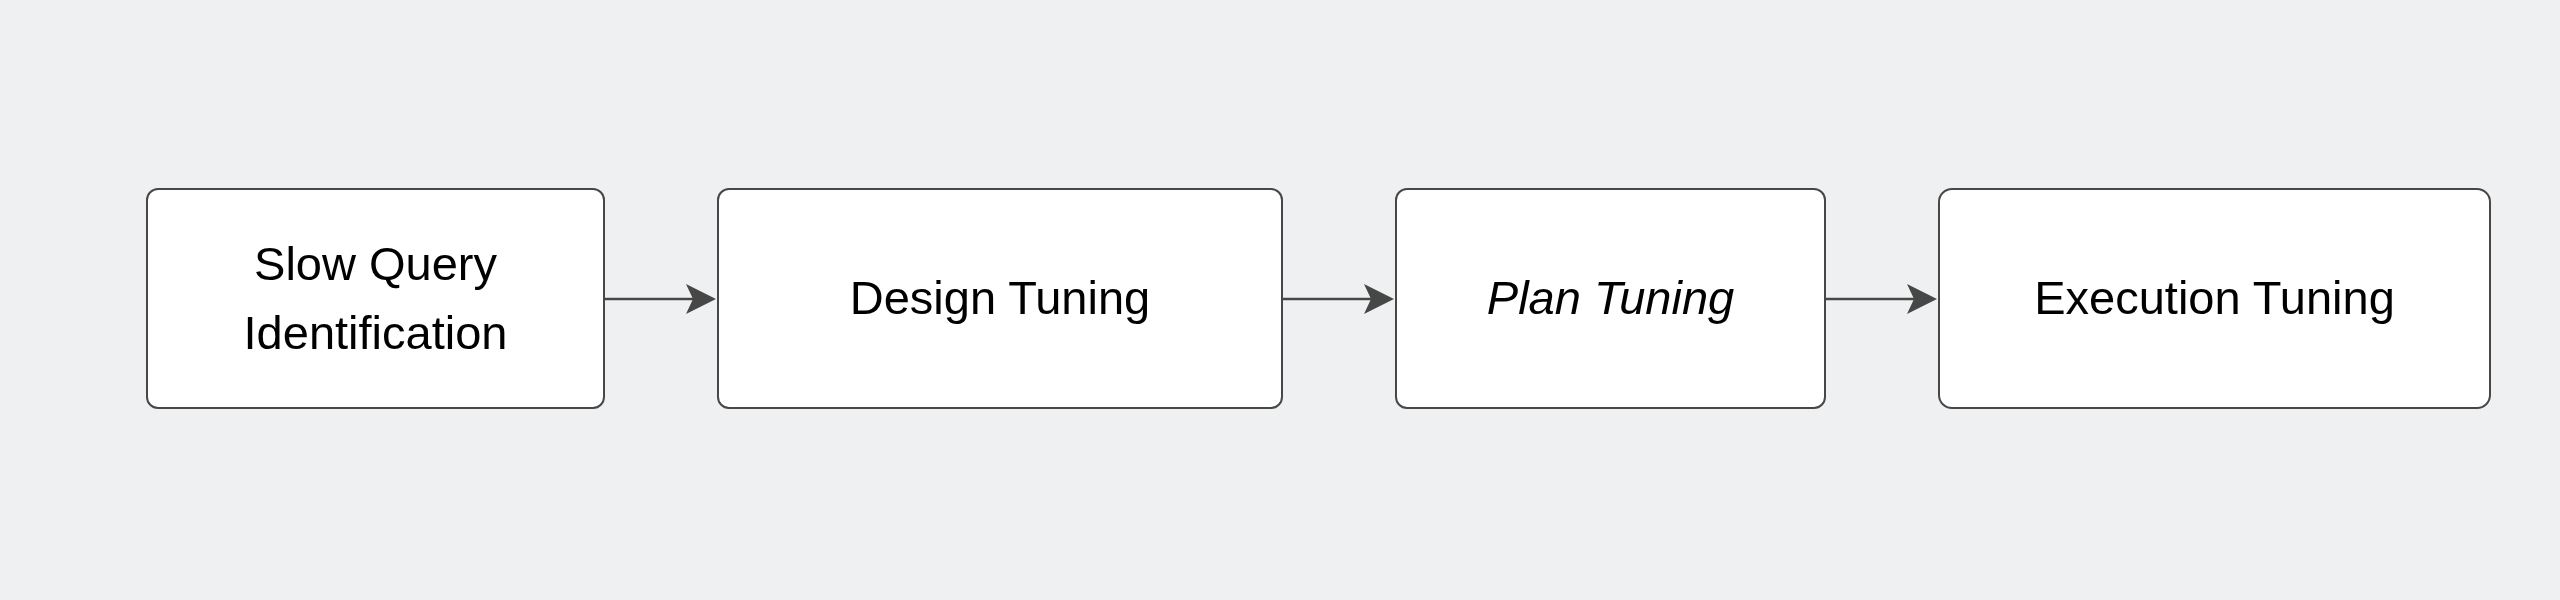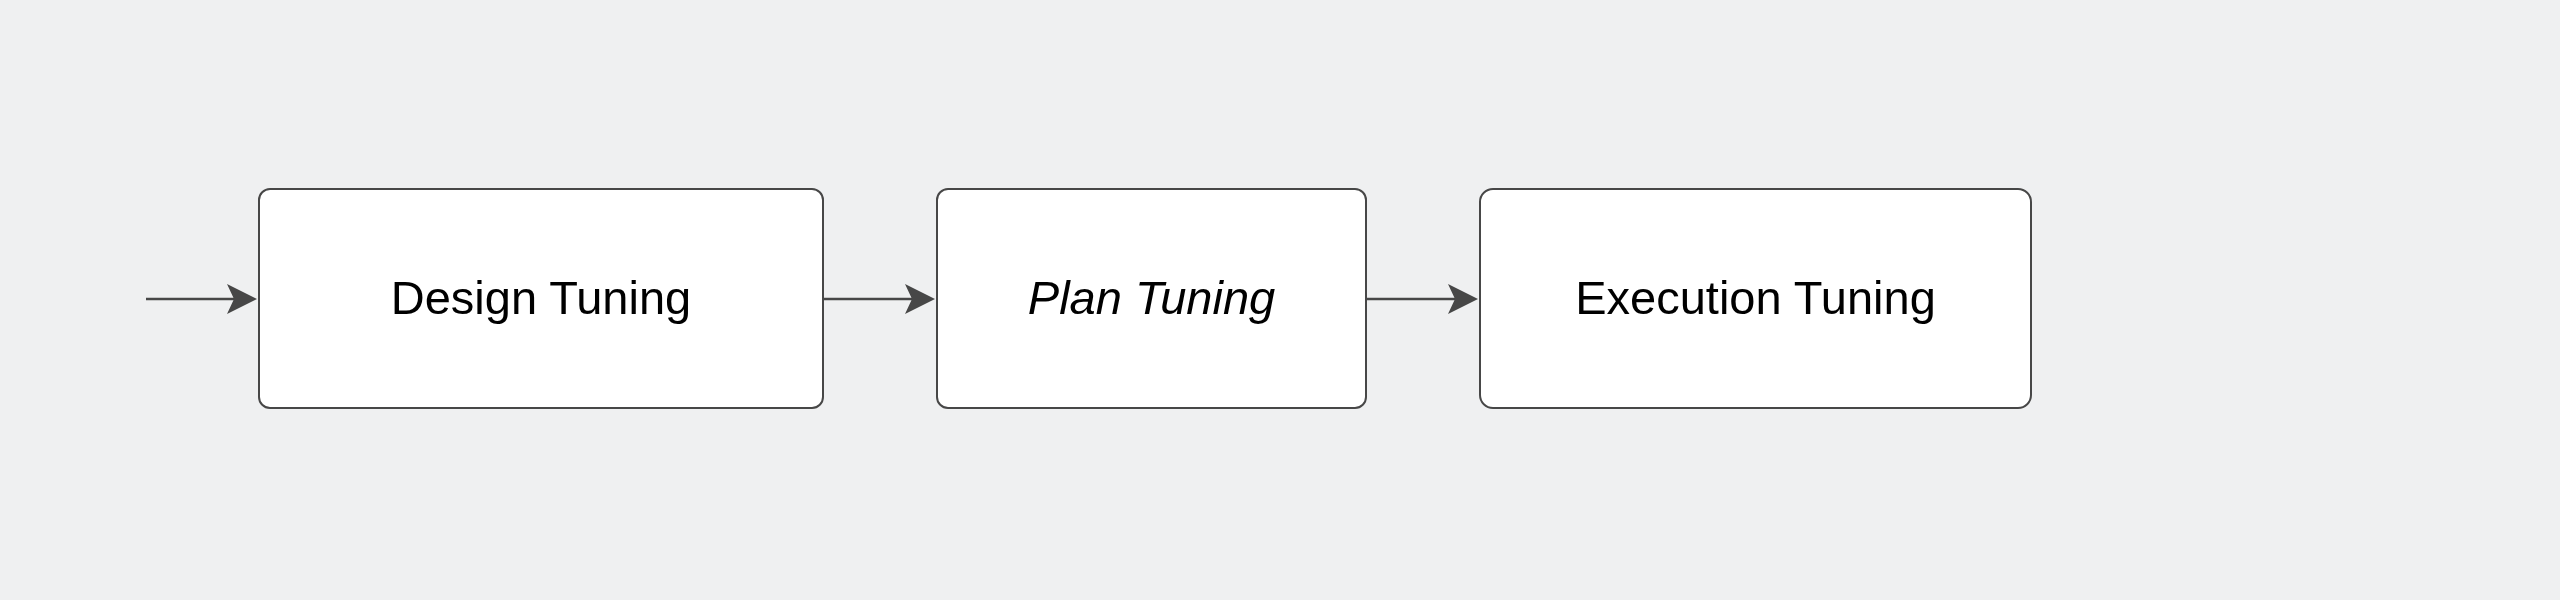--- a/index.html
+++ b/index.html
@@ -56,20 +56,23 @@
     flex: 0 0 auto;
   }
   .connector svg { display: block; width: 112px; height: 42px; }
 </style>
 </head>
 <body>
 
 <div class="canvas">
   <div class="flow-row">
 
+    <div class="node n1">
+      <span class="node-label">Slow Query Identification</span>
+    </div>
 
     <div class="connector">
       <svg viewBox="0 0 112 42">
         <line x1="0" y1="21" x2="90" y2="21" stroke="currentColor" stroke-width="2.5"></line>
         <polygon points="111,21 81,6 88,21 81,36" fill="currentColor"></polygon>
       </svg>
     </div>
 
     <div class="node n2">
       <span class="node-label">Design Tuning</span>

